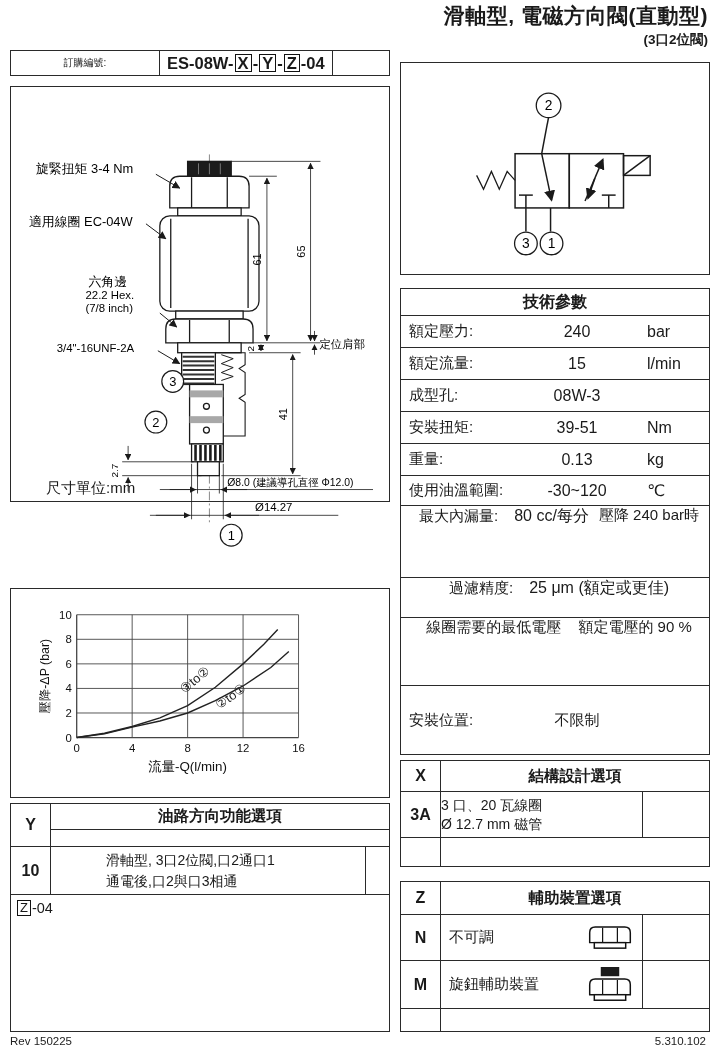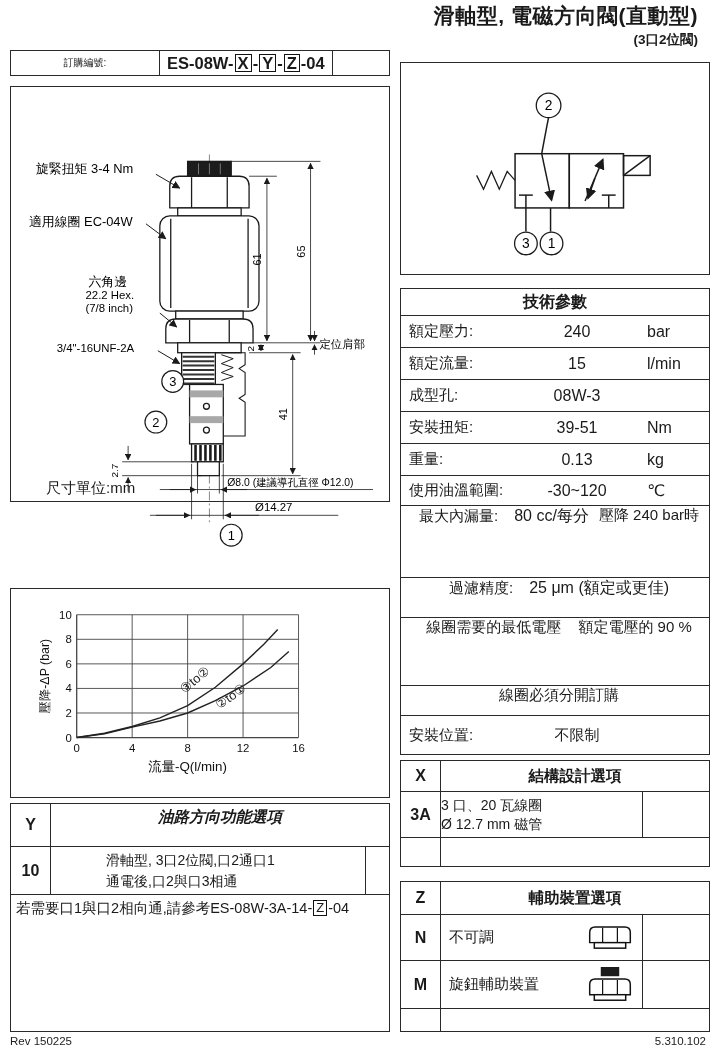--- a/index.html
+++ b/index.html
@@ -4,21 +4,21 @@
 <style>
   html,body{margin:0;padding:0;}
   body{
     width:714px;height:1046px;position:relative;overflow:hidden;
     background:#ffffff;color:#1a1a1a;
     font-family:"Liberation Sans","DejaVu Sans",sans-serif;
   }
   .abs{position:absolute;}
   .panel{border:1.6px solid #2a2a2a;background:#fff;box-sizing:border-box;}
   
-  .title-block{right:16px;top:2px;text-align:right;}
+  .title-block{right:6px;top:2px;text-align:right;}
   .title-main{font-size:21px;font-weight:bold;letter-spacing:0.5px;}
   .title-sub{font-size:13.5px;font-weight:bold;margin-top:1px;}
   
   .order-box{left:10px;top:50px;width:380px;height:26px;display:flex;align-items:stretch;}
   .order-label{width:148px;display:flex;align-items:center;justify-content:center;font-size:10px;}
   .order-code{border-left:1.6px solid #2a2a2a;border-right:1.6px solid #2a2a2a;display:flex;align-items:center;
     padding:0 7px;font-size:16.5px;font-weight:bold;white-space:nowrap;}
   .boxed{display:inline-block;border:1.3px solid #111;padding:0 2px;margin:0 1px;line-height:1.02;}
   .order-rest{flex:1;}
   
@@ -228,35 +228,34 @@
       <text transform="translate(188,95) rotate(-40)" text-anchor="middle" font-size="13" fill="#222">③to②</text>
       <text transform="translate(224,112) rotate(-35)" text-anchor="middle" font-size="13" fill="#222">②to①</text>
       <text x="178" y="184" text-anchor="middle" font-size="13.5" fill="#111">流量-Q(l/min)</text>
       <text transform="translate(38,88) rotate(-90)" text-anchor="middle" font-size="12.5" fill="#111">壓降-ΔP (bar)</text>
     </svg>
 </div>
 
 <div class="abs panel y-table">
   <div class="row" style="height:42px;">
     <div class="opt-key">Y</div>
-    <div style="flex:1;display:flex;flex-direction:row;font-style:italic;">
+    <div style="flex:1;display:flex;flex-direction:column;">
       <div class="opt-title" style="height:26px;">油路方向功能選項</div>
       <div class="bt" style="height:16px;"></div>
     </div>
   </div>
   <div class="row bt" style="height:48px;border-top-width:1.4px;">
     <div class="opt-key">10</div>
     <div class="y-content">
       <span>滑軸型, 3口2位閥,口2通口1</span>
       <span>通電後,口2與口3相通</span>
     </div>
     <div class="y-sidecell"></div>
   </div>
   <div class="y-foot bt" style="height:26px;">
-      <span>若需要口1與口2相向通,請參考ES-08W-3A-14-</span>
       <span class="boxed" style="font-size:13px;">Z</span>
       <span>-04</span>
     </div>
   <div style="flex:1;"></div>
 </div>
 
 <div class="abs footer-text" style="left:10px;top:1035px;">Rev 150225</div>
 
 <div class="abs panel symbol-panel">
   <svg viewBox="0 0 310 213" width="307" height="210">
@@ -327,23 +326,20 @@
     <div><span>最大內漏量:</span><span class="inline-val">80 cc/每分</span></div>
     <div>壓降 240 bar時</div>
   </div>
   <div class="tech-free" style="height:40px;">
     <div><span>過濾精度:</span><span class="inline-val">25 μm (額定或更佳)</span></div>
   </div>
   <div class="tech-free" style="height:68px;">
     <div>線圈需要的最低電壓</div>
     <div>額定電壓的 90 %</div>
   </div>
-  <div class="tech-free" style="height:30px;">
-    <div>線圈必須分開訂購</div>
-  </div>
   <div class="tech-row" style="height:41px;flex:1;">
     <span class="t-label">安裝位置:</span>
     <span class="t-value" style="font-size:15px;">不限制</span>
     <span class="t-unit"></span>
   </div>
 </div>
 
 <div class="abs panel x-table">
   <div class="row" style="height:30px;">
     <div class="opt-key">X</div>

